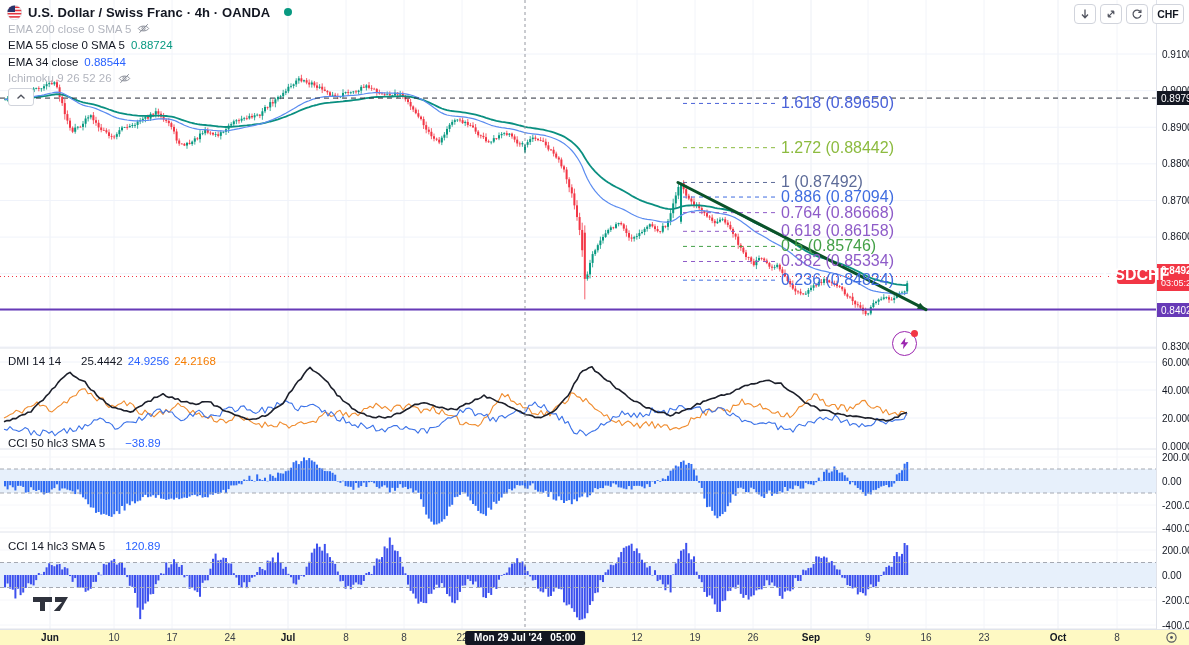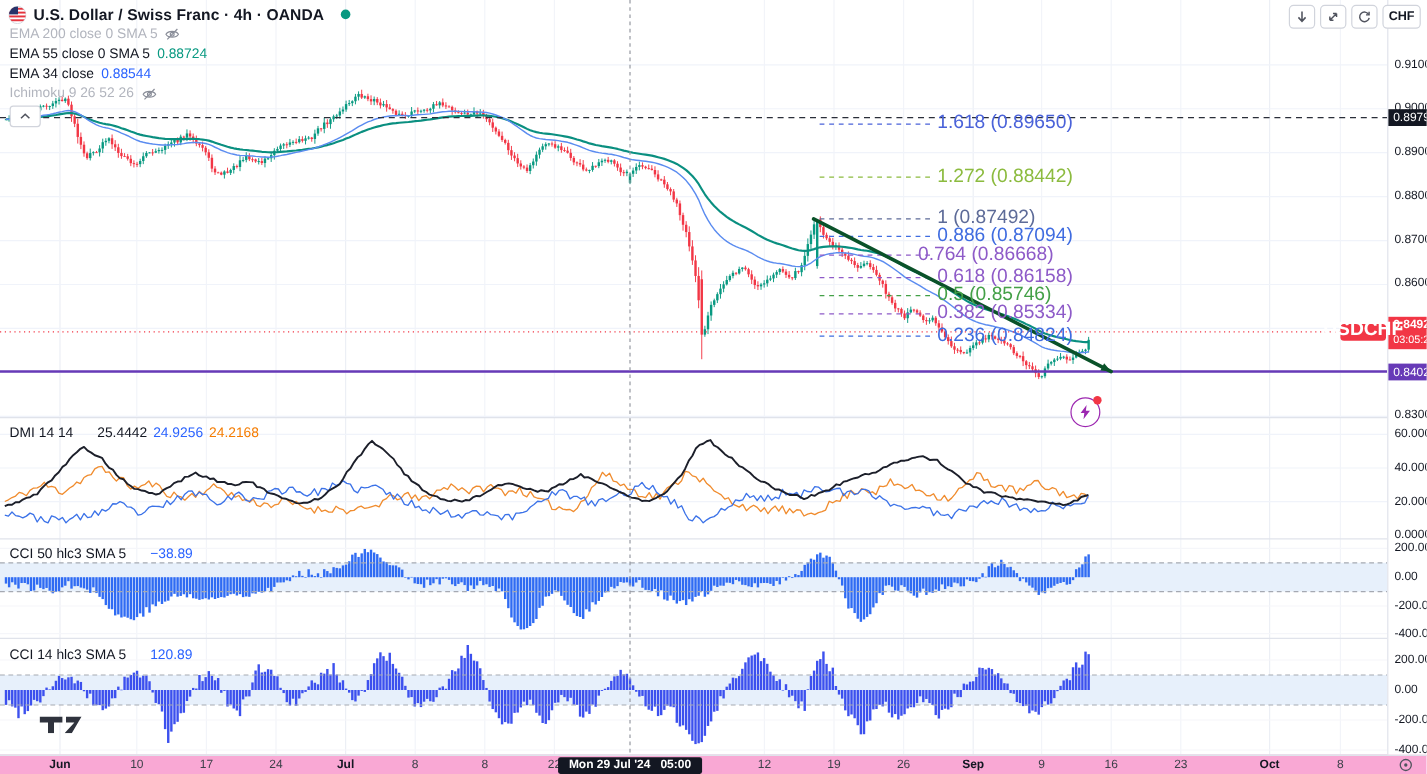--- a/index.html
+++ b/index.html
@@ -22,21 +22,21 @@
   
   .pane-legend{position:absolute;left:8px;font-size:11.5px;display:flex;gap:20px;z-index:20;white-space:nowrap;}
   
   #right-axis{position:absolute;left:1156px;top:0;width:33px;height:629px;border-left:1px solid #e0e3eb;background:#fff;z-index:15;}
   .ax-tick{position:absolute;left:5px;font-size:10px;color:#131722;transform:translateY(-50%);white-space:nowrap;}
   .ax-box{position:absolute;left:0;width:33px;color:#fff;font-size:10px;display:flex;align-items:center;
           padding-left:4px;box-sizing:border-box;white-space:nowrap;overflow:hidden;z-index:5;}
   #countdown-box{display:block;padding-top:1px;line-height:12px;}
   #symbol-pill{position:absolute;border-radius:3px;color:#fff;font-size:16px;font-weight:700;
           display:flex;align-items:flex-end;justify-content:center;z-index:16;}
-  #time-axis{position:absolute;left:0;top:629px;width:1189px;height:16px;background:#f9a8d4;border-top:1px solid #e0e3eb;z-index:15;}
+  #time-axis{position:absolute;left:0;top:629px;width:1189px;height:16px;background:#fef9c3;border-top:1px solid #e0e3eb;z-index:15;}
   .t-tick{position:absolute;top:2px;font-size:10px;color:#3c4049;transform:translateX(-50%);}
   .t-tick.major{font-weight:700;color:#131722;}
   #selected-time{position:absolute;top:1px;transform:translateX(-50%);background:#131722;color:#fff;
       font-size:10px;font-weight:600;padding:1px 9px 2px;border-radius:2px;white-space:pre;z-index:3;}
   
   .fib-label{position:absolute;font-size:16px;transform:translateY(-50%);white-space:nowrap;z-index:8;}
   
   #tr-buttons{position:absolute;right:5px;top:4px;display:flex;gap:4px;z-index:30;align-items:center;}
   .sq-btn{width:20px;height:18px;border:1px solid #d1d4dc;border-radius:4px;background:#fff;
           display:flex;align-items:center;justify-content:center;cursor:pointer;}
@@ -1593,35 +1593,35 @@
     <svg width="11" height="13" viewBox="0 0 11 13">
       <path d="M6.5 0.5 L1.5 7.2 H4.6 L3.9 12.3 L9.3 5.2 H5.9 Z" fill="#9c27b0"></path>
     </svg>
     <span id="lightning-dot"></span>
   </div>
 
   <div class="pane-legend" style="top:355px;">
     <span>DMI 14 14</span>
     <span id="dmi-values"><span style="color: rgb(19, 23, 34); margin-right: 5px;">25.4442</span><span style="color: rgb(41, 98, 255); margin-right: 5px;">24.9256</span><span style="color: rgb(245, 124, 0); margin-right: 5px;">24.2168</span></span>
   </div>
-  <div class="pane-legend" style="top:456px;">
+  <div class="pane-legend" style="top:437px;">
     <span>CCI 50 hlc3 SMA 5</span>
     <span id="cci50-value" style="color: rgb(41, 98, 255);">−38.89</span>
   </div>
   <div class="pane-legend" style="top:540px;">
     <span>CCI 14 hlc3 SMA 5</span>
     <span id="cci14-value" style="color: rgb(41, 98, 255);">120.89</span>
   </div>
 
   <div id="fib-labels">
       <div class="fib-label" style="left: 781px; top: 103px; color: rgb(74, 98, 217);">1.618 (0.89650)</div>
       <div class="fib-label" style="left: 781px; top: 148px; color: rgb(140, 187, 63);">1.272 (0.88442)</div>
       <div class="fib-label" style="left: 781px; top: 182px; color: rgb(93, 107, 152);">1 (0.87492)</div>
       <div class="fib-label" style="left: 781px; top: 197px; color: rgb(63, 108, 224);">0.886 (0.87094)</div>
-      <div class="fib-label" style="left: 765px; top: 213px; color: rgb(142, 91, 200);">0.764 (0.86668)</div>
+      <div class="fib-label" style="left: 781px; top: 213px; color: rgb(142, 91, 200);">0.764 (0.86668)</div>
       <div class="fib-label" style="left: 781px; top: 231px; color: rgb(142, 91, 200);">0.618 (0.86158)</div>
       <div class="fib-label" style="left: 781px; top: 246px; color: rgb(67, 160, 71);">0.5 (0.85746)</div>
       <div class="fib-label" style="left: 781px; top: 261px; color: rgb(142, 91, 200);">0.382 (0.85334)</div>
       <div class="fib-label" style="left: 781px; top: 280px; color: rgb(63, 108, 224);">0.236 (0.84824)</div>
     </div>
 
   <div id="right-axis">
       <div class="ax-tick" style="top: 54px;">0.91000</div>
       <div class="ax-tick" style="top: 90px;">0.90000</div>
       <div class="ax-tick" style="top: 127px;">0.89000</div>

